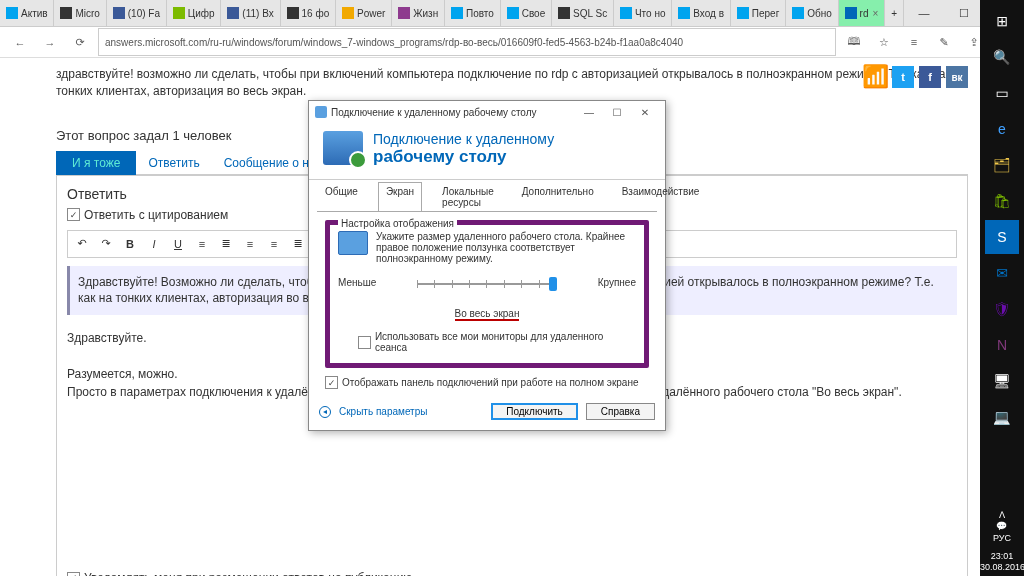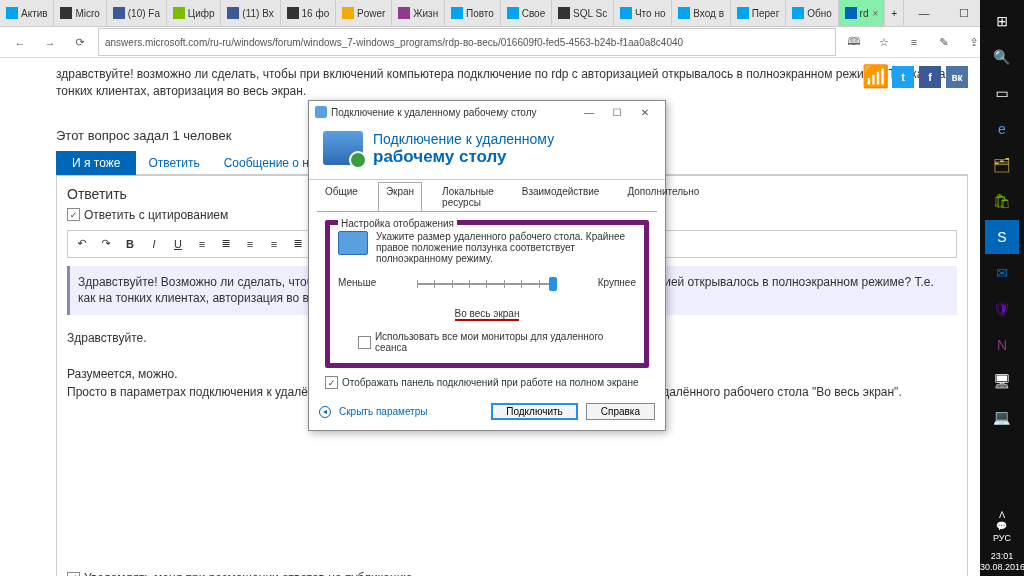--- a/index.html
+++ b/index.html
@@ -14,21 +14,21 @@
 .addrrow{height:30px;display:flex;align-items:center;padding:0 8px;border-bottom:1px solid #ddd;gap:6px}
 .navbtn{width:24px;height:24px;display:flex;align-items:center;justify-content:center;color:#555;border-radius:2px}
 .url{flex:1;height:22px;border:1px solid #ccc;padding:2px 6px;font-size:10px;display:flex;align-items:center;color:#555}
 .content{padding:8px 56px;color:#333;font-size:12px;position:relative}
 .qtext{line-height:1.4}
 .social{position:absolute;right:56px;top:8px;display:flex;gap:5px}
 .sicon{width:22px;height:22px;display:flex;align-items:center;justify-content:center;color:#fff;font-weight:bold;font-size:11px}
 .qcount{margin-top:28px;font-size:13px}
 .replytabs{margin-top:8px;display:flex;align-items:center}
 .rtab{padding:5px 16px;font-size:12px}
-.rtab.primary{background:#0067b8;color:#ffffff}
+.rtab.primary{background:#0067b8;color:#5eead4}
 .rtab.link{color:#0067b8;padding:5px 12px}
 .replybox{border:1px solid #ccc;border-top:2px solid #ccc;margin-top:-1px;padding:10px}
 .checkbox{display:flex;align-items:center;gap:4px}
 .checkbox .cb{width:11px;height:11px;border:1px solid #888;display:flex;align-items:center;justify-content:center;font-size:9px;color:#444}
 .toolbar{margin-top:8px;border:1px solid #ccc;padding:4px;display:flex;gap:4px;align-items:center}
 .tbtn{width:20px;height:18px;display:flex;align-items:center;justify-content:center;color:#333;font-size:11px}
 .quote{margin-top:8px;background:#eef;border-left:3px solid #88a;padding:8px;color:#333;line-height:1.4}
 .ans{margin-top:14px;line-height:1.5}
 .notify{margin-top:170px}
 
@@ -228,22 +228,22 @@
       <div class="rdpicon"></div>
       <div>
         <div class="h1">Подключение к удаленному</div>
         <div class="h2">рабочему столу</div>
       </div>
     </div>
     <div class="rdptabs" id="rdptabs">
         <div class="rdptab">Общие</div>
         <div class="rdptab active">Экран</div>
         <div class="rdptab">Локальные ресурсы</div>
+        <div class="rdptab">Дополнительно</div>
         <div class="rdptab">Взаимодействие</div>
-        <div class="rdptab">Дополнительно</div>
       </div>
     <div class="rdpbody">
       <div class="grp">
         <div class="legend" style="color:#333">Настройка отображения</div>
         <div class="grprow">
           <div class="monicon"></div>
           <div style="flex:1">Укажите размер удаленного рабочего стола. Крайнее правое положение ползунка соответствует полноэкранному режиму.</div>
         </div>
         <div class="sliderrow">
           <span>Меньше</span>

